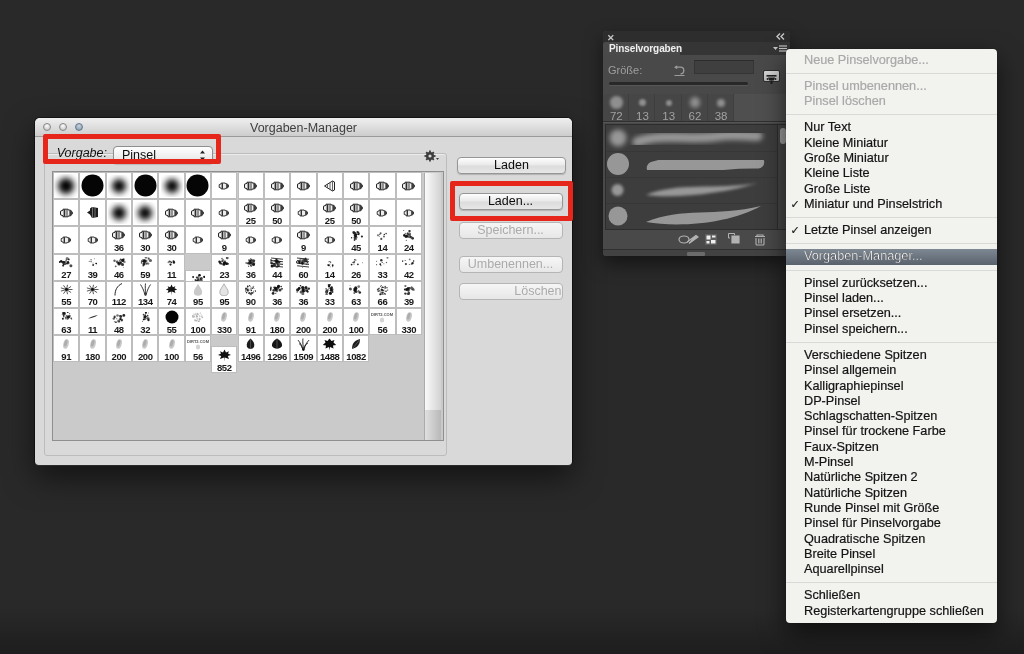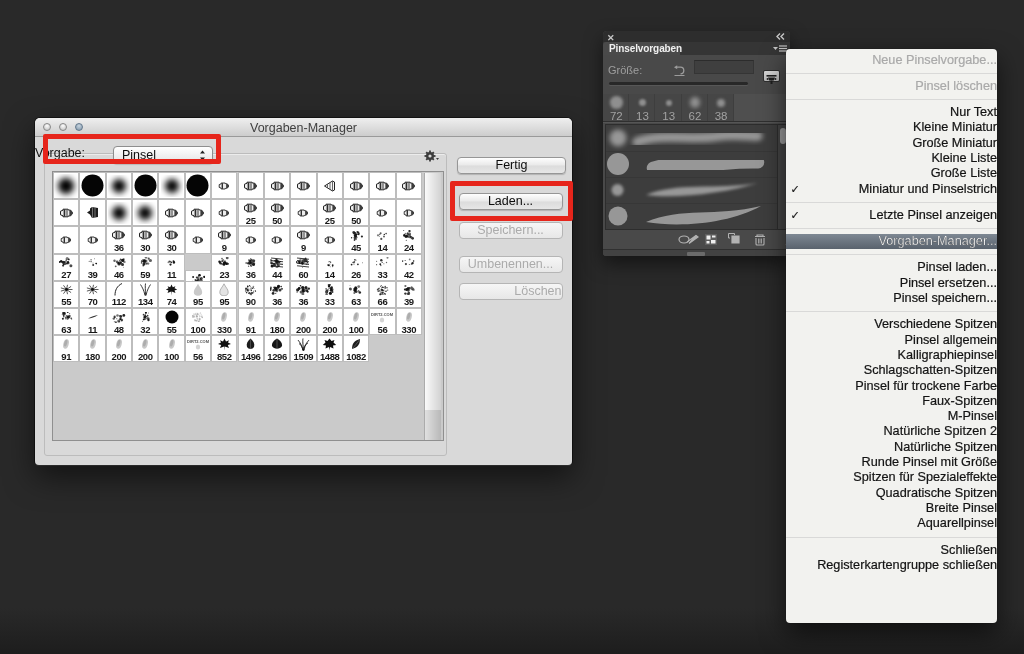--- a/index.html
+++ b/index.html
@@ -4,21 +4,21 @@
 html,body{width:1024px;height:654px;overflow:hidden;}
 body{font-family:"Liberation Sans",sans-serif;background:#292929;}
 #stage{position:relative;width:1024px;height:654px;background:linear-gradient(#292929 0%,#292929 93%,#242424 96%,#1d1d1d 100%);}
 
 #dlg{position:absolute;left:35px;top:118px;width:537px;height:347px;background:#d9d9d9;border-radius:5px 5px 4px 4px;box-shadow:0 1px 0 rgba(255,255,255,0.12), 0 12px 30px rgba(0,0,0,0.55), 0 0 0 1px rgba(0,0,0,0.45);}
 #titlebar{position:absolute;left:0;top:0;right:0;height:19px;border-radius:5px 5px 0 0;background:linear-gradient(#efefef,#cdcdcd);border-bottom:1px solid #9a9a9a;}
 #title{position:absolute;left:0;right:0;top:3px;text-align:center;font-size:12.5px;color:#404040;}
 .tl{position:absolute;top:4.5px;width:8px;height:8px;border-radius:50%;border:1px solid #878787;background:radial-gradient(circle at 50% 30%,#fcfcfc,#bdbdbd);}
 #tl1{left:8px;} #tl2{left:23.9px;} #tl3{left:40.4px;background:radial-gradient(circle at 50% 30%,#c7d4df,#7e95a8);border-color:#63788c;}
 #groupbox{position:absolute;left:9px;top:35px;width:403px;height:303px;border:1px solid #bcbcbc;border-radius:3px;box-shadow:inset 0 1px 0 rgba(255,255,255,0.5);}
-#lblvorgabe{position:absolute;left:0px;top:27.5px;width:72px;text-align:left;font-size:12.5px;color:#111;}
+#lblvorgabe{position:absolute;left:0px;top:27.5px;width:72px;text-align:right;font-size:12.5px;color:#111;font-style:italic;}
 #dropdown{position:absolute;left:78px;top:28px;width:100px;height:18px;border:1px solid #8e8e8e;border-radius:4px;background:linear-gradient(#ffffff,#e3e3e3);box-shadow:0 1px 1px rgba(0,0,0,0.15);}
 #dropdown .dtxt{position:absolute;left:8px;top:1px;font-size:12.5px;color:#0e0e0e;}
 #redbox1{position:absolute;left:7.5px;top:15.5px;width:178px;height:30px;border:5px solid #e6251b;border-radius:2px;z-index:30;}
 #redbox2{position:absolute;left:415px;top:63px;width:123px;height:40px;border:5px solid #e6251b;border-radius:2px;z-index:30;}
 #gear{position:absolute;}
 
 #gridbox{position:absolute;left:16.5px;top:52.5px;width:392px;height:270px;border:1px solid #8f8f8f;background:#cacaca;}
 #cells{position:absolute;left:0.5px;top:0.5px;width:369px;height:191px;padding-left:44px;}
 .cell{position:absolute;width:26.36px;height:27.2px;background:#fff;box-shadow:inset -1px -1px 0 #bdbdbd, inset 1px 1px 0 #bdbdbd;}
 .icon-c{position:absolute;left:0;top:0;right:0;bottom:0;display:flex;align-items:center;justify-content:center;}
@@ -52,21 +52,21 @@
 .pnum{position:absolute;width:26px;text-align:center;font-size:11.5px;color:#a2a2a2;top:55px;}
 #pdivider{position:absolute;left:0;right:0;top:66.5px;height:1px;background:#2f2f2f;box-shadow:0 1px 0 rgba(255,255,255,0.07);}
 #plist{position:absolute;left:1.5px;top:69px;width:173px;height:106px;background:#3d3d3d;border:1px solid #2d2d2d;}
 #pscroll{position:absolute;left:174.5px;top:69px;width:11px;height:106px;background:#454545;border-top:1px solid #2d2d2d;border-bottom:1px solid #2d2d2d;}
 #pthumb{position:absolute;left:2px;top:3px;width:6px;height:16px;background:#9b9b9b;border-radius:3px;}
 #ptoolbar{position:absolute;left:0;right:0;top:176px;height:18px;}
 #pbottom{position:absolute;left:0;right:0;top:194.5px;height:7px;background:#424242;border-top:1px solid #303030;border-radius:0 0 3px 3px;}
 #phandle{position:absolute;left:84px;top:1.5px;width:18px;height:4px;background:#6b6b6b;border-radius:1px;}
 
 #menu{position:absolute;left:786px;top:48.5px;width:211px;height:574px;background:#f2f2ef;border-radius:4px;box-shadow:0 10px 26px rgba(0,0,0,0.6), 0 0 1px rgba(0,0,0,0.5);padding-top:4px;z-index:50;}
-.mi{position:relative;height:15.3px;line-height:15.3px;font-size:12.7px;color:#131313;white-space:nowrap;text-align:right;-webkit-text-stroke:0.2px #131313;}
+.mi{position:relative;height:15.3px;line-height:15.3px;padding-left:18px;font-size:12.7px;color:#131313;white-space:nowrap;-webkit-text-stroke:0.2px #131313;}
 .mi.dis{color:#a9a9a9;-webkit-text-stroke:0.2px #a9a9a9;}
 .mi.hi{background:linear-gradient(#7e8893,#59626d);color:#fff;}
 .mchk{position:absolute;left:4.5px;top:0;font-size:11px;}
 .msep{height:1px;background:#d9d9d8;margin:5px 0;}
 </style></head><body>
 <div id="stage">
 
 <div id="dlg">
   <div id="titlebar">
         <div class="tl" id="tl1"></div>
@@ -1470,21 +1470,21 @@
               <div class="icon-up">
                 <svg width="24" height="12" viewBox="0 0 24 12" style="">
                   <text x="12" y="5" font-size="4" font-weight="bold" fill="#555" text-anchor="middle" font-family="Liberation Sans">DIRT2.COM</text>
                   <g opacity="0.55">
                     <ellipse cx="12" cy="9" rx="2.2" ry="2.6" fill="#b0b0b0"></ellipse>
                   </g>
                 </svg>
               </div>
               <div class="cnum">56</div>
             </div>
-            <div class="cell" style="left:158.14px;top:163px;">
+            <div class="cell" style="left:158.14px;top:174px;">
               <div class="icon-up">
                 <svg width="15" height="13" viewBox="0 0 15 13" style="">
                   <path d="M7.5,12.5 L7.2,8.5 L3,10 L4.2,7 L1,6 L4,4.5 L3,2.2 L6,3.4 L7.5,0.5 L9,3.4 L12,2.2 L11,4.5 L14,6 L10.8,7 L12,10 L7.8,8.5 Z" fill="#101010"></path>
                 </svg>
               </div>
               <div class="cnum">852</div>
             </div>
             <div class="cell" style="left:184.50px;top:163.20px;">
               <div class="icon-up">
                 <svg width="11" height="12" viewBox="0 0 11 12" style="">
@@ -1524,21 +1524,21 @@
                 <svg width="12" height="12" viewBox="0 0 12 12" style="">
                   <path d="M2,11 C2,6 4,2.5 10,1 C10,6 8,9.5 2,11 Z" fill="#1d1d1d"></path>
                   <path d="M2.5,10.5 C5,8 7,5 9.5,1.8" stroke="#888" stroke-width="0.5" fill="none"></path>
                 </svg>
               </div>
               <div class="cnum">1082</div>
             </div>
           </div>
       <div id="gscroll"></div>
     </div>
-    <div class="btn" id="btn-fertig">Fertig</div>
+    <div class="btn" id="btn-fertig">Laden</div>
     <div class="btn" id="btn-laden">Laden...</div>
     <div class="btn dis" id="btn-speichern">Speichern...</div>
     <div class="btn dis" id="btn-umben">Umbenennen...</div>
     <div class="btn dis" id="btn-loeschen">Löschen</div>
     <div id="redbox2"></div>
   </div>
 </div>
 
 <div id="panel">
   <div id="pwell">
@@ -1651,48 +1651,51 @@
 </svg></div>
     <div id="pbottom">
           <div id="phandle"></div>
         </div>
   </div>
 </div>
 
 <div id="menu">
       <div class="mi dis">Neue Pinselvorgabe...</div>
       <div class="msep"></div>
+      <div class="mi dis">Pinsel umbenennen...</div>
       <div class="mi dis">Pinsel löschen</div>
       <div class="msep"></div>
       <div class="mi ">Nur Text</div>
       <div class="mi ">Kleine Miniatur</div>
       <div class="mi ">Große Miniatur</div>
       <div class="mi ">Kleine Liste</div>
       <div class="mi ">Große Liste</div>
       <div class="mi chk"><span class="mchk">✓</span>Miniatur und Pinselstrich</div>
       <div class="msep"></div>
       <div class="mi chk"><span class="mchk">✓</span>Letzte Pinsel anzeigen</div>
       <div class="msep"></div>
       <div class="mi hi">Vorgaben-Manager...</div>
       <div class="msep"></div>
+      <div class="mi ">Pinsel zurücksetzen...</div>
       <div class="mi ">Pinsel laden...</div>
       <div class="mi ">Pinsel ersetzen...</div>
       <div class="mi ">Pinsel speichern...</div>
       <div class="msep"></div>
       <div class="mi ">Verschiedene Spitzen</div>
       <div class="mi ">Pinsel allgemein</div>
       <div class="mi ">Kalligraphiepinsel</div>
+      <div class="mi ">DP-Pinsel</div>
       <div class="mi ">Schlagschatten-Spitzen</div>
       <div class="mi ">Pinsel für trockene Farbe</div>
       <div class="mi ">Faux-Spitzen</div>
       <div class="mi ">M-Pinsel</div>
       <div class="mi ">Natürliche Spitzen 2</div>
       <div class="mi ">Natürliche Spitzen</div>
       <div class="mi ">Runde Pinsel mit Größe</div>
-      <div class="mi ">Spitzen für Spezialeffekte</div>
+      <div class="mi ">Pinsel für Pinselvorgabe</div>
       <div class="mi ">Quadratische Spitzen</div>
       <div class="mi ">Breite Pinsel</div>
       <div class="mi ">Aquarellpinsel</div>
       <div class="msep"></div>
       <div class="mi ">Schließen</div>
       <div class="mi ">Registerkartengruppe schließen</div>
     </div>
 
 </div>
 </body></html>

